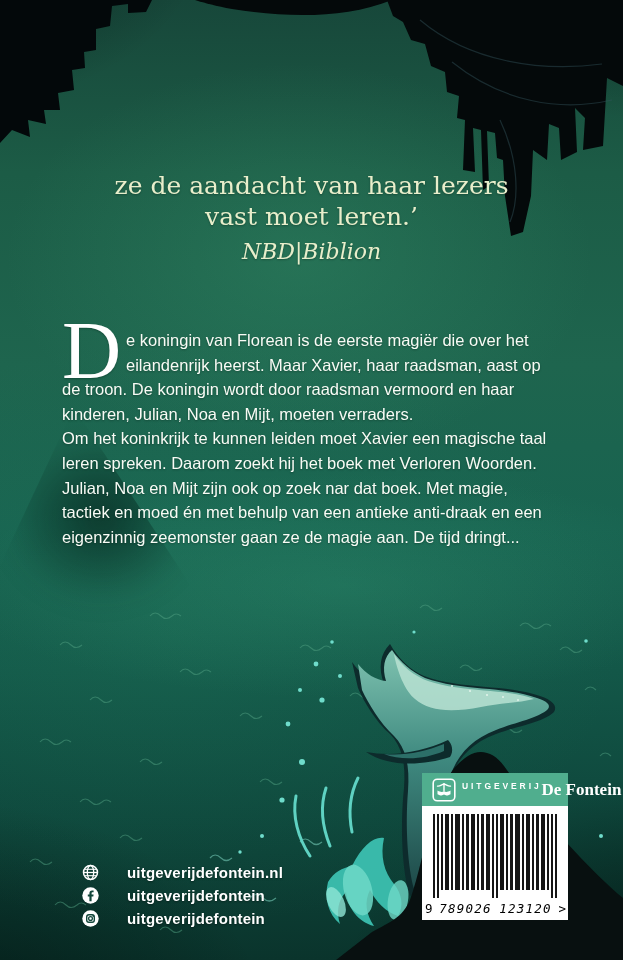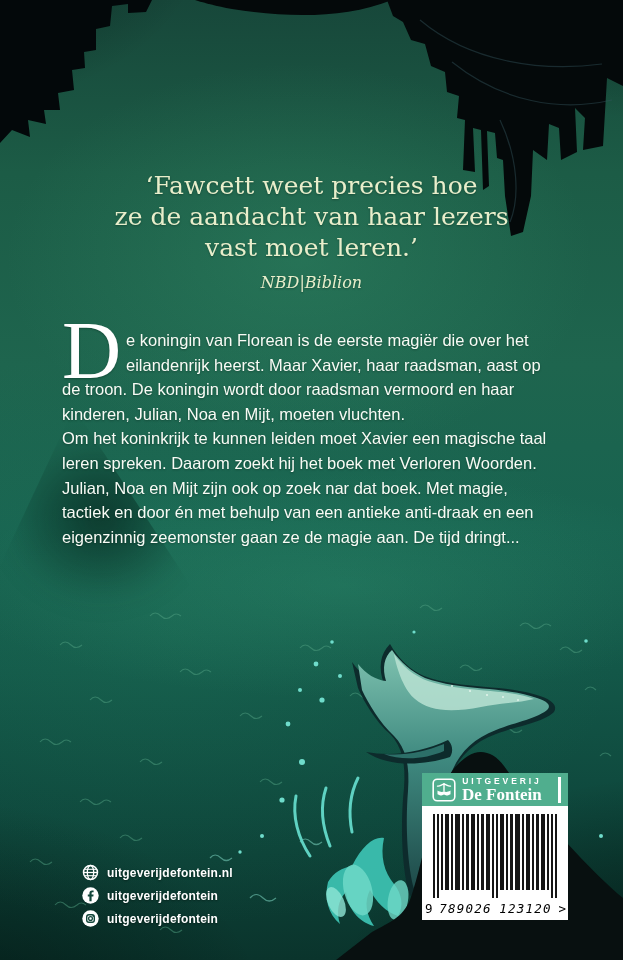--- a/index.html
+++ b/index.html
@@ -20,39 +20,39 @@
   .shadow{
     position:absolute;left:-34px;top:398px;width:270px;height:240px;
     background:radial-gradient(closest-side, rgba(1,22,17,.6), rgba(1,22,17,0) 72%);
     clip-path:polygon(40% 4%, 0 100%, 96% 100%);
     filter:blur(13px);
   }
   
   .quote{position:absolute;top:170px;left:0;width:100%;text-align:center;
     color:#e8eecb;font-family:"DejaVu Serif",serif;font-size:25px;line-height:31px;
     text-shadow:0 1px 2px rgba(0,25,18,.35);}
-  .q-attr{font-style:italic;font-size:16px;margin-top:4px;}
+  .q-attr{font-style:italic;font-size:22px;margin-top:4px;}
   
   .blurb{position:absolute;top:328px;left:62px;width:545px;color:#f8fbf5;
     font-size:16.5px;line-height:24.6px;text-shadow:0 1px 2px rgba(0,25,18,.35);}
   .dropcap{float:left;width:58px;height:49px;font-family:"Liberation Serif",serif;
     font-size:82px;line-height:78px;margin:-16px 6px 0 0;color:#ffffff;}
   .blurb-line{white-space:nowrap;}
   
   .social{position:absolute;left:82px;top:861px;}
   .social-row{display:flex;align-items:center;gap:8px;height:23px;}
-  .social-label{color:#ffffff;font-weight:bold;font-size:12px;letter-spacing:.2px;
-    text-shadow:0 1px 2px rgba(0,20,15,.55);}
+  .social-label{color:#ffffff;font-weight:bold;font-size:15px;letter-spacing:.2px;
+    text-shadow:0 1px 2px rgba(0,20,15,.55);margin-left:20px;}
   .sicon{width:17px;height:17px;display:block;}
   
   .pub{position:absolute;left:422px;top:773px;width:146px;}
   .pub-header{height:33px;background:#50ae8e;display:flex;align-items:center;
     padding:0 7px 0 10px;gap:6px;box-sizing:border-box;}
   .pub-logo{width:24px;height:24px;flex:0 0 auto;}
-  .pub-text{display:flex;flex-direction:column;justify-content:center;align-items:center;}
+  .pub-text{display:flex;flex-direction:row;justify-content:center;}
   .pub-imprint{color:#fff;font-size:8.5px;font-weight:bold;letter-spacing:2.9px;line-height:10px;white-space:nowrap;}
   .pub-name{color:#fff;font-family:"Liberation Serif",serif;font-weight:bold;font-size:17px;line-height:17px;white-space:nowrap;}
   .pub-bar{width:3px;height:26px;background:#fff;margin-left:auto;}
   .barcode-area{height:114px;background:#fff;position:relative;}
   .bc-svg{position:absolute;left:11px;top:8px;width:124px;height:84px;}
   .bc-nums{position:absolute;left:3px;right:2px;bottom:4px;display:flex;
     justify-content:space-between;align-items:flex-end;
     font-family:"DejaVu Sans Mono",monospace;font-size:12.5px;color:#000;background:transparent;}
   .bc-group{letter-spacing:1.2px;background:#fff;padding:0 1px;font-style:italic;}
 </style>
@@ -155,36 +155,35 @@
         <circle cx="586" cy="641" r="1.8"></circle>
           <circle cx="601" cy="836" r="2"></circle>
         <circle cx="414" cy="632" r="1.6"></circle>
       </g>
     </g>
 
     <path fill="#081010" d="M336 960 L372 932 C 390 922 402 918 410 900 C 418 878 424 846 434 812 C 442 784 452 766 468 756 C 480 748 494 752 504 766 C 518 786 540 812 566 842 C 588 866 608 886 623 898 L 623 960 Z"></path>
   </svg>
 
   <div class="quote">
-    <div>‘Fawcett weet precies hoe</div>
     <div>ze de aandacht van haar lezers</div>
     <div>vast moet leren.’</div>
     <div class="q-attr">NBD|Biblion</div>
   </div>
 
   <div class="blurb">
     <span class="dropcap">D</span>
     <div class="blurb-line">e koningin van Florean is de eerste magiër die over het</div>
     <div class="blurb-line">eilandenrijk heerst. Maar Xavier, haar raadsman, aast op</div>
     <div class="blurb-line">de troon. De koningin wordt door raadsman vermoord en haar</div>
-    <div class="blurb-line">kinderen, Julian, Noa en Mijt, moeten vluchten.</div>
+    <div class="blurb-line">kinderen, Julian, Noa en Mijt, moeten verraders.</div>
     <div class="blurb-line">Om het koninkrijk te kunnen leiden moet Xavier een magische taal</div>
     <div class="blurb-line">leren spreken. Daarom zoekt hij het boek met Verloren Woorden.</div>
     <div class="blurb-line">Julian, Noa en Mijt zijn ook op zoek nar dat boek. Met magie,</div>
-    <div class="blurb-line">tactiek en door én met behulp van een antieke anti-draak en een</div>
+    <div class="blurb-line">tactiek en moed én met behulp van een antieke anti-draak en een</div>
     <div class="blurb-line">eigenzinnig zeemonster gaan ze de magie aan. De tijd dringt...</div>
   </div>
 
   <div class="social">
     <div class="social-row">
       <svg class="sicon" viewBox="0 0 17 17">
         <circle cx="8.5" cy="8.5" r="7" fill="none" stroke="#fff" stroke-width="1.5"></circle>
         <ellipse cx="8.5" cy="8.5" rx="3.2" ry="7" fill="none" stroke="#fff" stroke-width="1.3"></ellipse>
         <line x1="1.5" y1="8.5" x2="15.5" y2="8.5" stroke="#fff" stroke-width="1.3"></line>
         <line x1="2.6" y1="5.3" x2="14.4" y2="5.3" stroke="#fff" stroke-width="1.1"></line>

